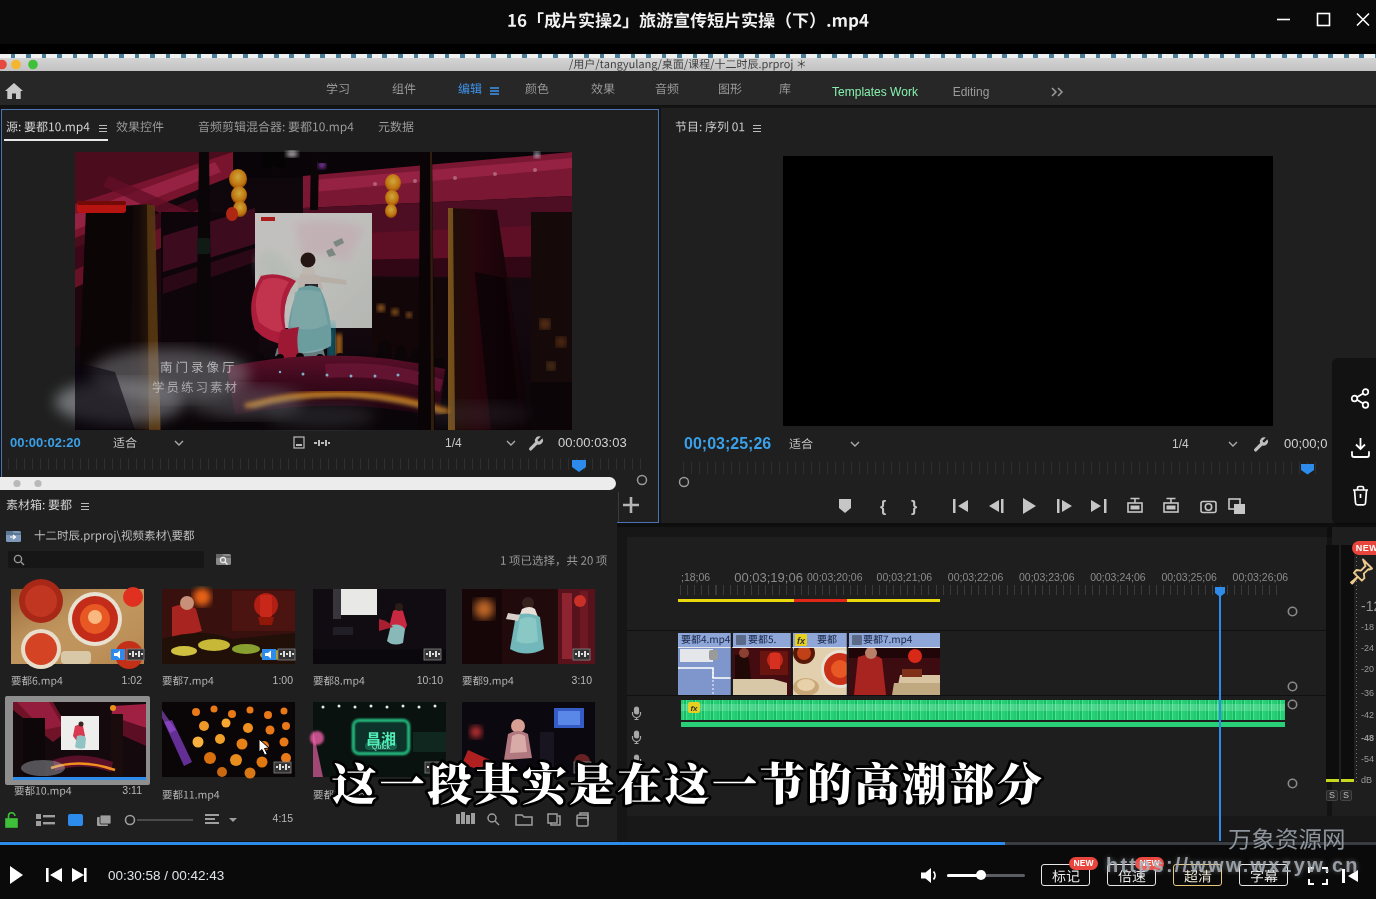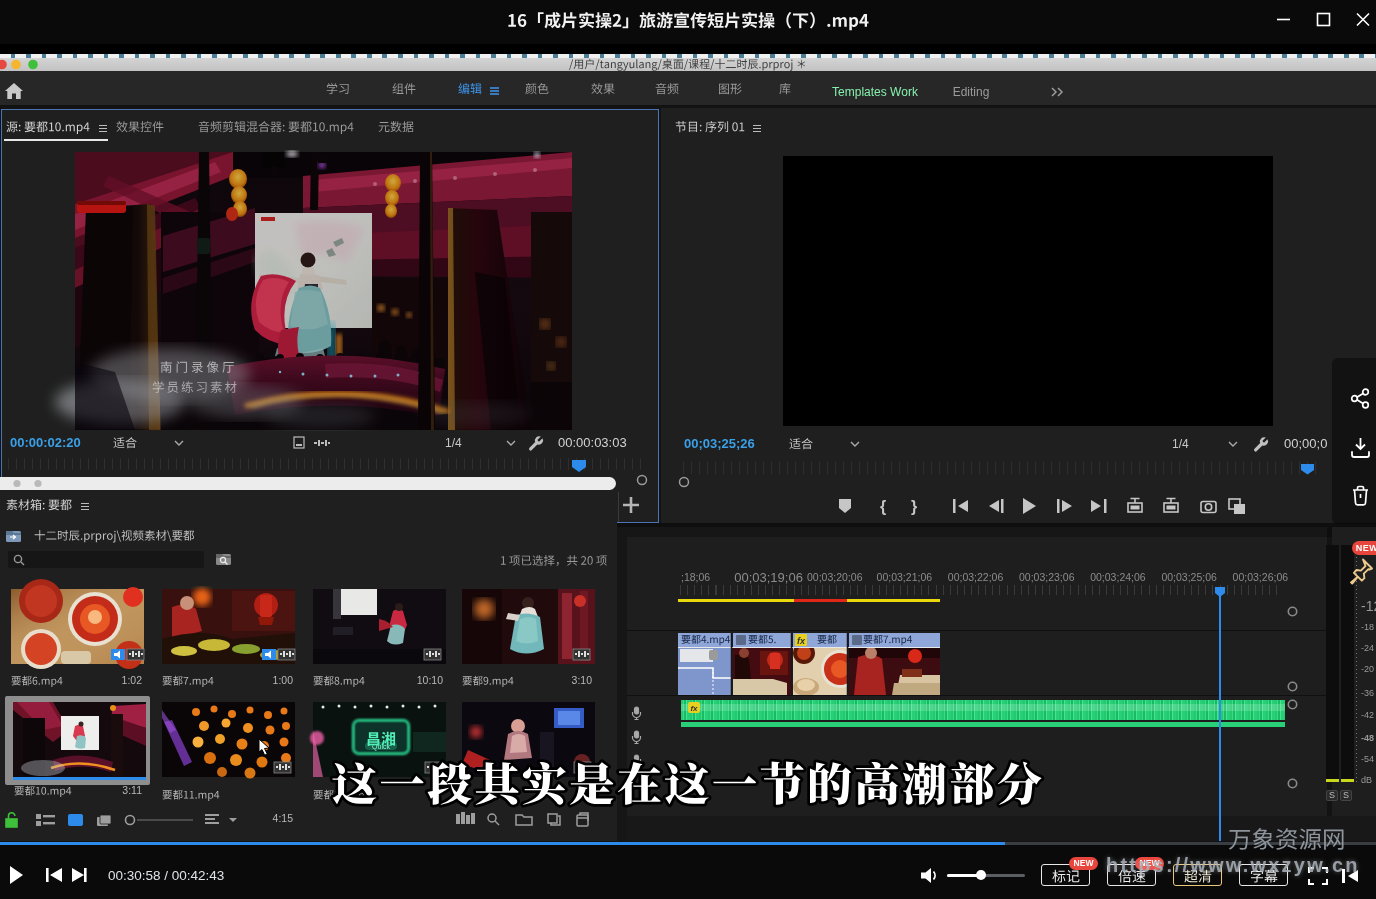--- a/index.html
+++ b/index.html
@@ -579,21 +579,21 @@
       <use href="#q80" x="2502"></use>
       <use href="#q81" x="3502"></use>
       <use href="#q66" x="4726"></use>
       <use href="#q65" x="5281"></use>
     </g>
   </svg>
 <svg class="t" style="left:752px;top:124px" width="10" height="9" fill="none" stroke="#bbb" stroke-width="1.2">
 <path d="M1 1.5h8M1 4.5h8M1 7.5h8"></path>
   </svg>
 <div class="a" style="left:783px;top:156px;width:490px;height:270px;background:#000"></div>
-<div class="a" style="left:684px;top:436px;font-size:13px;color:#3aa0e8;font-weight:700;letter-spacing:0px;white-space:nowrap;line-height:16px;text-align:center;">00;03;25;26</div>
+<div class="a" style="left:684px;top:436px;font-size:16px;color:#3aa0e8;font-weight:700;letter-spacing:0px;white-space:nowrap;line-height:16px;text-align:center;">00;03;25;26</div>
 <svg class="t" style="left:789.0px;top:434.8px" width="24" height="18">
     <g fill="#c8c8c8" transform="translate(0,13.2) scale(0.01200)">
       <use href="#q77" x="0"></use>
       <use href="#q72" x="1000"></use>
     </g>
   </svg>
 <svg class="t" style="left:850px;top:441px" width="10" height="7" fill="none" stroke="#aaa" stroke-width="1.4">
     <path d="M1 1l4 4 4-4"></path>
   </svg>
 <div class="a" style="left:1172px;top:437px;font-size:12px;color:#c8c8c8;font-weight:400;letter-spacing:0px;white-space:nowrap;line-height:14px;">1/4</div>

